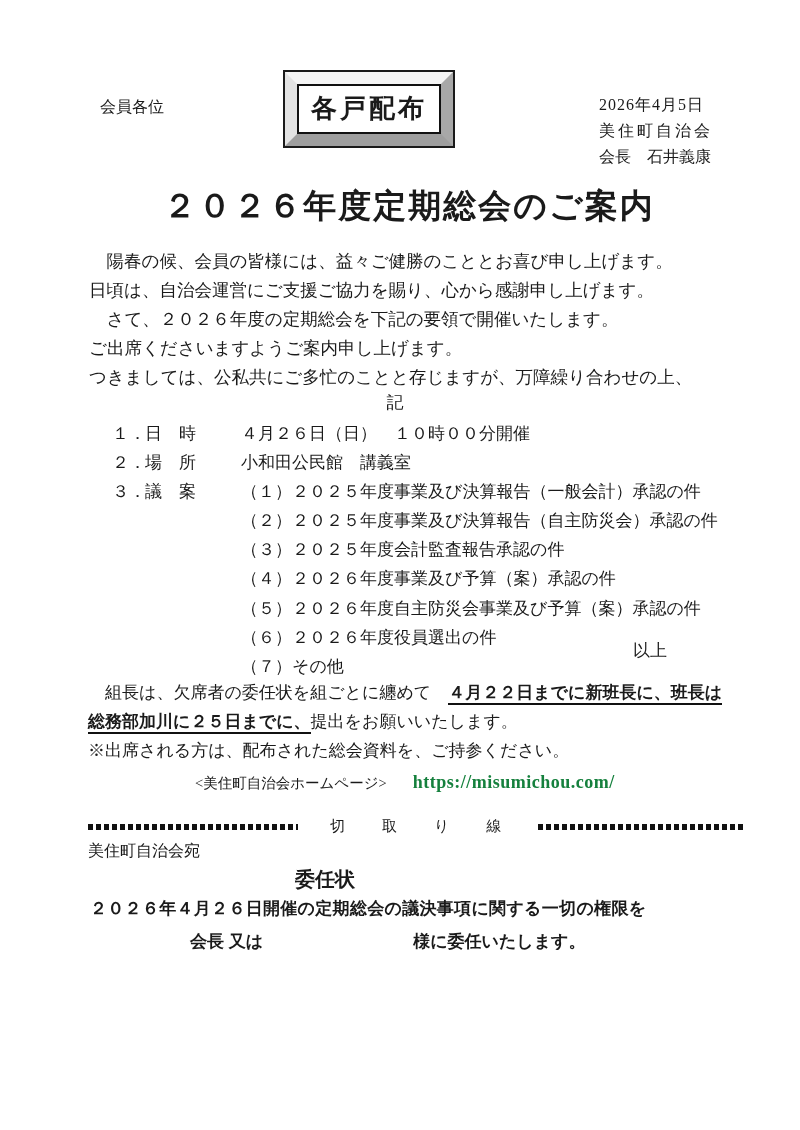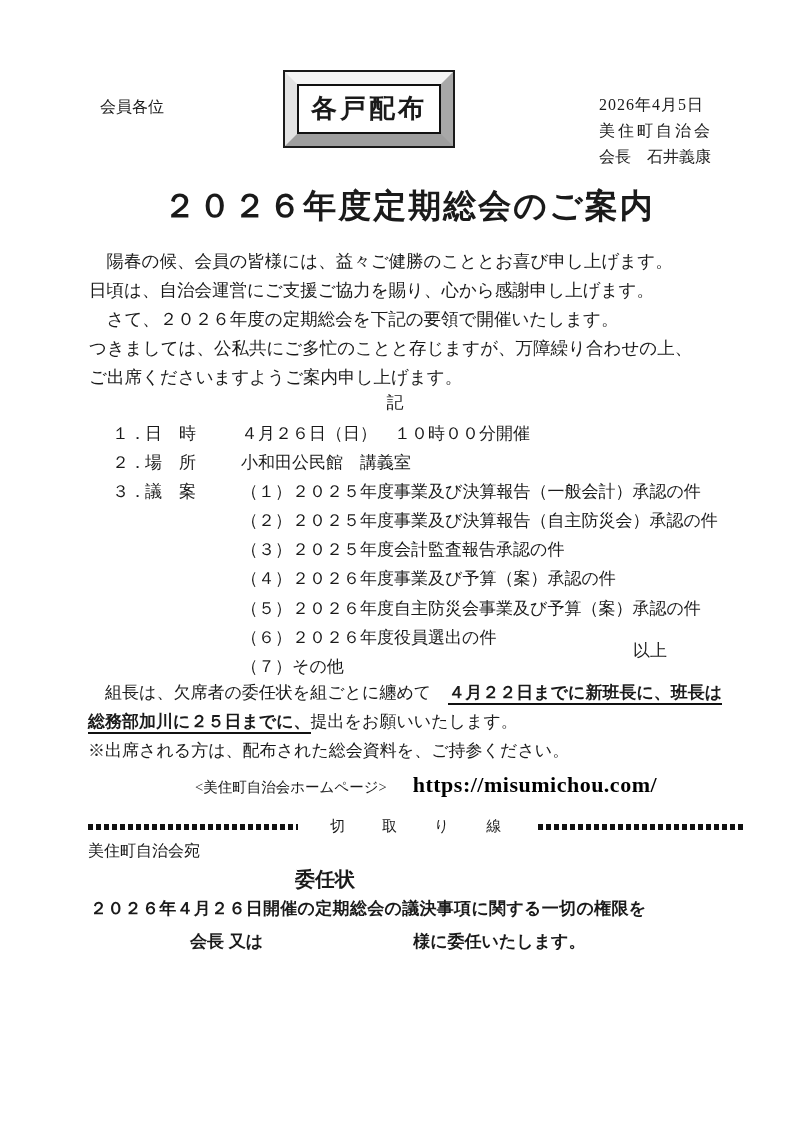--- a/index.html
+++ b/index.html
@@ -53,22 +53,22 @@
   .em-underline{
     font-family:"Liberation Sans","DejaVu Sans",sans-serif;
     font-weight:bold;
     border-bottom:2px solid #111;padding-bottom:1px;
   }
 
   
   .homepage{position:absolute;left:0;top:772px;width:800px;white-space:nowrap;}
   .homepage .hp-label{display:inline-block;margin-left:195px;font-size:14.5px;}
   .homepage .hp-url{
-    display:inline-block;margin-left:22px;font-size:22px;font-weight:bold;
-    letter-spacing:.5px;color:#000000;text-decoration:none;
+    display:inline-block;margin-left:22px;font-size:18px;font-weight:bold;
+    letter-spacing:.5px;color:#15803d;text-decoration:none;
   }
 
   
   .cutline{position:absolute;left:88px;top:817px;width:657px;display:flex;align-items:center;}
   .dots{height:6px;background:repeating-linear-gradient(to right,#111 0 5px,transparent 5px 8px);}
   .dots-left{width:210px;}
   .dots-right{flex:1;}
   .cut-label{margin:0 26px 0 32px;font-size:15px;letter-spacing:11px;white-space:nowrap;}
 
   
@@ -123,22 +123,22 @@
     <div class="org">美住町自治会</div>
     <div>会長　石井義康</div>
   </div>
 
   <div class="doc-title">２０２６年度定期総会のご案内</div>
 
   <div class="intro">
     <div>　陽春の候、会員の皆様には、益々ご健勝のこととお喜び申し上げます。</div>
     <div>日頃は、自治会運営にご支援ご協力を賜り、心から感謝申し上げます。</div>
     <div>　さて、２０２６年度の定期総会を下記の要領で開催いたします。</div>
+    <div>ご出席くださいますようご案内申し上げます。</div>
     <div>つきましては、公私共にご多忙のことと存じますが、万障繰り合わせの上、</div>
-    <div>ご出席くださいますようご案内申し上げます。</div>
   </div>
 
   <div class="ki-heading">記</div>
 
   <div class="notice-list">
     <div class="notice-row">
       <span class="no">１．</span>
       <span class="lbl">日　時</span>
       <span class="val">４月２６日（日）　１０時００分開催</span>
     </div>

